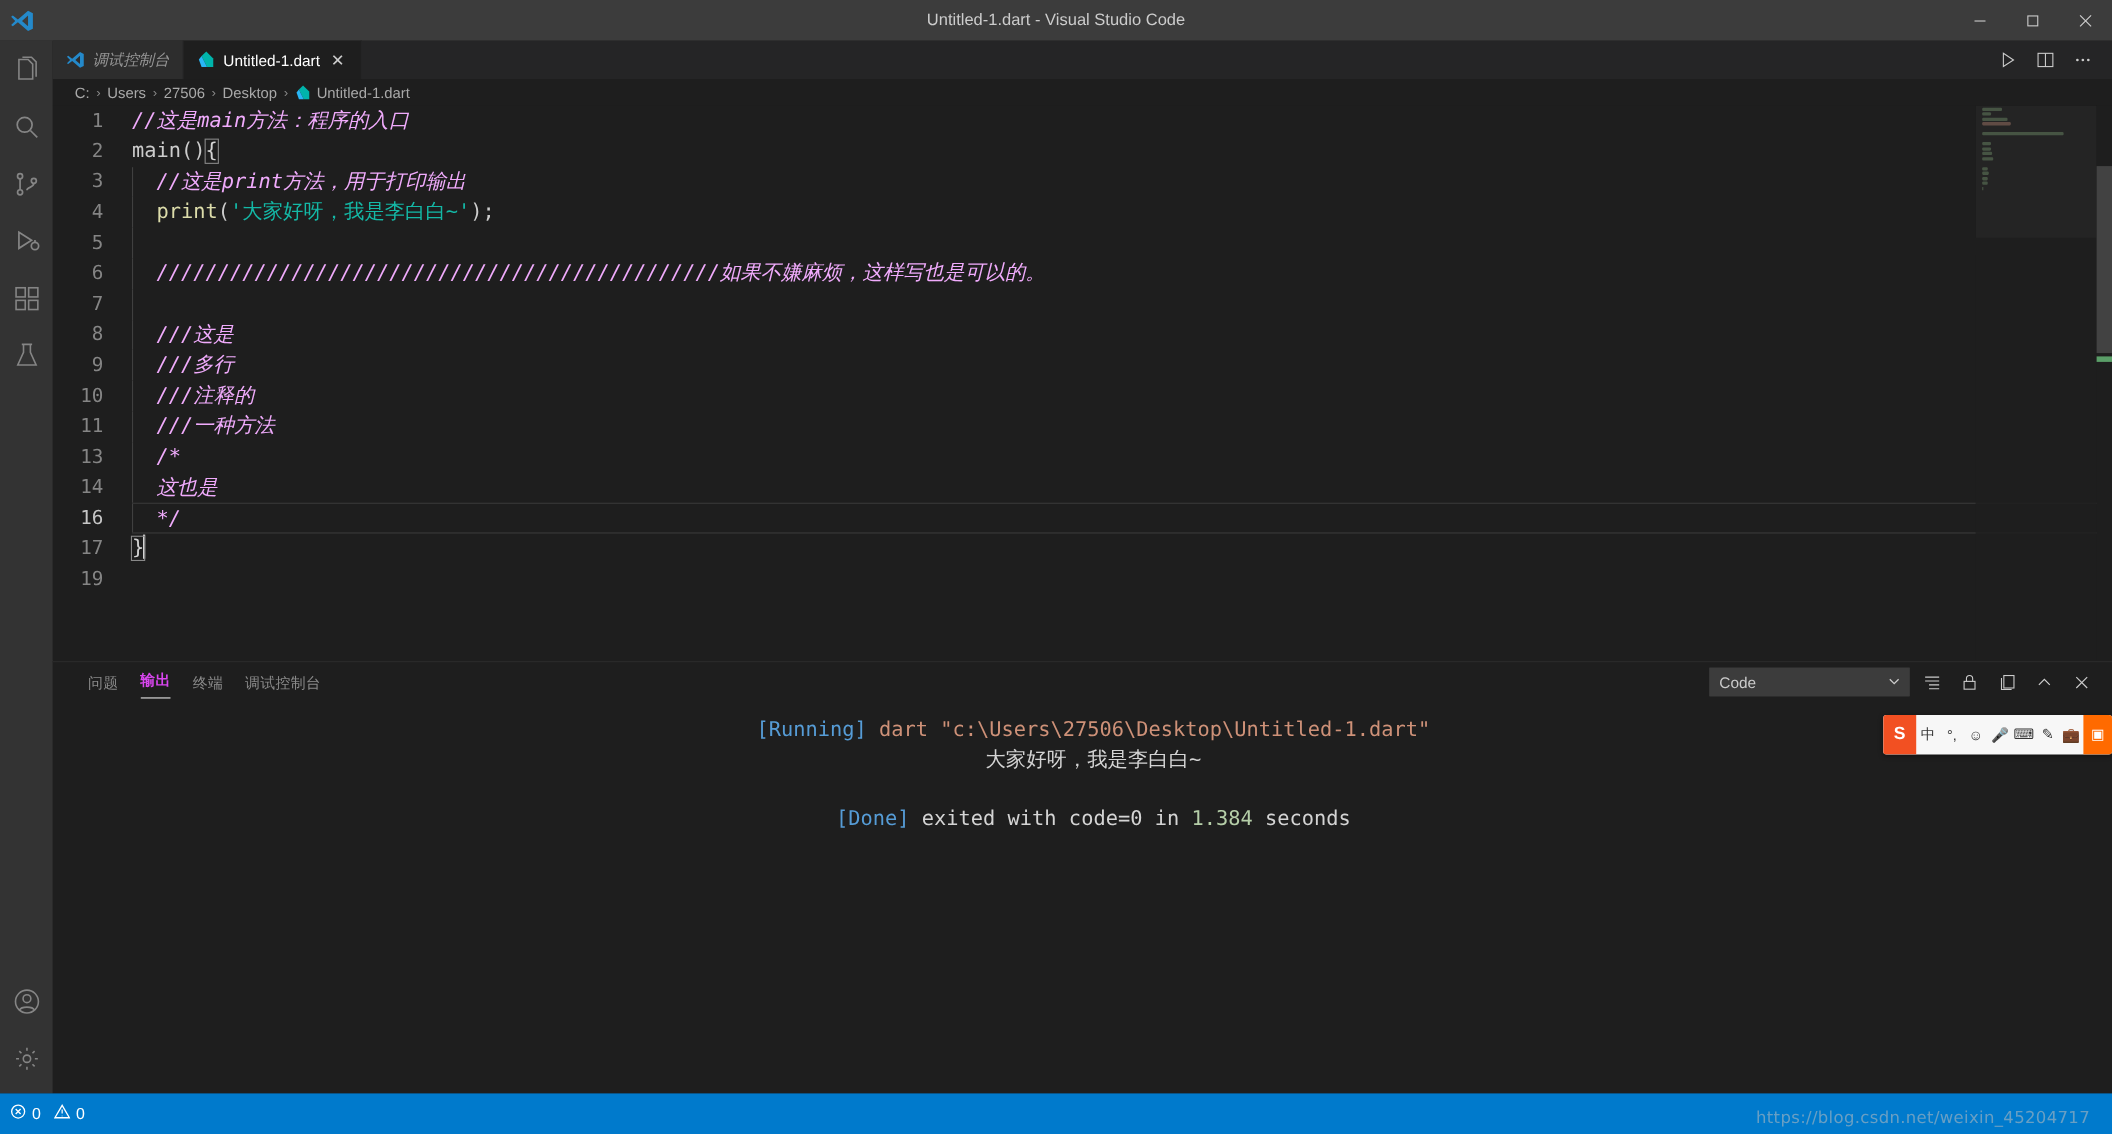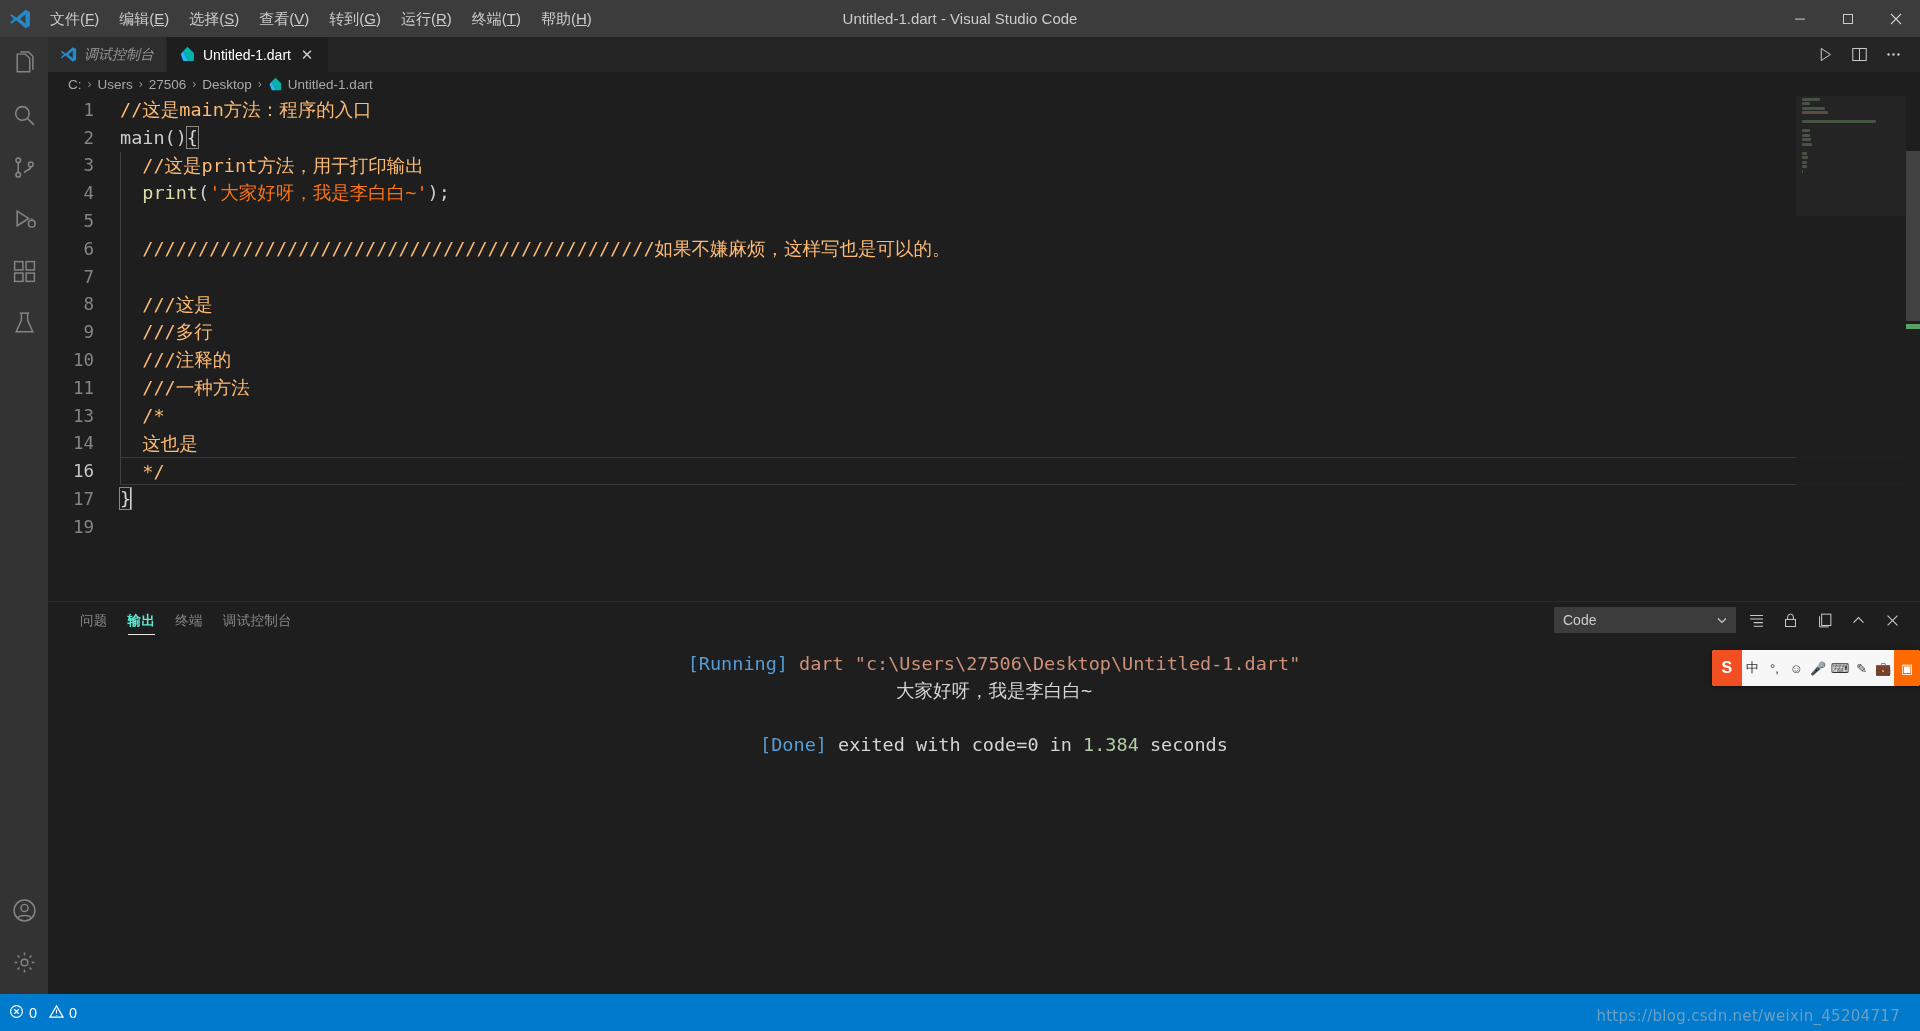--- a/index.html
+++ b/index.html
@@ -88,24 +88,24 @@
   .lnum {
     width: 72px; flex: 0 0 72px; text-align: right; padding-right: 26px;
     color: #858585; font-size: 17.5px; font-family: "DejaVu Sans Mono", "Liberation Mono", monospace;
   }
   .lnum.cur { color: #c6c6c6; }
   .ctext {
     flex: 1; height: 27.8px; line-height: 27.8px; white-space: pre;
     position: relative; padding-left: 0px;
   }
   .guide { position: absolute; left: 0px; top: 0; bottom: 0; width: 1px; background: #404040; }
-  .tok-c { color: #fdba74; }
+  .tok-c { color: #f0abfc; font-style: italic; }
   .tok-f { color: #dcdcaa; }
   .tok-p { color: #cccccc; }
-  .tok-s { color: #f97316; }
+  .tok-s { color: #14b8a6; }
   .tok-y { color: #d4d4d4; }
   .bracket-box { outline: 1px solid #888888; outline-offset: 0px; }
   .cursor-caret { display: inline-block; width: 2px; height: 22px; background: #d4d4d4; vertical-align: -4px; margin-left: -1px; }
 
   
   .minimap {
     position: absolute; right: 14px; top: 96px; width: 110px; height: 504px;
     background: #1e1e1e; overflow: hidden; opacity: 0.85;
   }
   .mm-line { height: 3px; margin: 1.5px 0 1.5px 6px; border-radius: 1px; }
@@ -122,21 +122,21 @@
     background: #1e1e1e; border-top: 1px solid #2b2b2b;
   }
   .panel-header {
     position: relative; height: 36px; display: flex; align-items: center;
     padding-left: 22px; gap: 0px;
   }
   .panel-tab {
     font-size: 13.5px; color: #8a8a8a; padding: 0 10px; height: 36px; line-height: 38px;
     cursor: pointer; position: relative; letter-spacing: .3px;
   }
-  .panel-tab.active { color: #5eead4; font-weight: bold; }
+  .panel-tab.active { color: #d946ef; font-weight: bold; font-family: Liberation Mono, monospace; }
   .panel-tab.active::after {
     content: ''; position: absolute; left: 10px; right: 10px; bottom: 3px; height: 1.5px; background: #e7e7e7;
   }
   .panel-right { margin-left: auto; display: flex; align-items: center; gap: 6px; padding-right: 14px; }
   .out-select {
     width: 182px; height: 26px; background: #3c3c3c; border: 1px solid #3c3c3c; color: #cccccc;
     font-size: 14px; padding: 0 8px; display: flex; align-items: center; position: relative;
   }
   .out-select .chev { margin-left: auto; font-size: 10px; color: #cccccc; }
   .panel-ico { width: 28px; height: 28px; display: flex; align-items: center; justify-content: center; color: #cccccc; cursor: pointer; }
@@ -184,30 +184,20 @@
 <body>
 
 <div id="app">
 
   <div class="titlebar">
     <div class="vscode-logo">
       <svg viewBox="0 0 100 100">
           <path fill="#2489CA" d="M75 8 L95 18 L95 82 L75 92 L33 56 L12 72 L5 67 L22 50 L5 33 L12 28 L33 44 Z M75 28 L50 50 L75 72 Z"></path>
         </svg>
     </div>
-    <div class="menu" id="menubar">
-        <div class="menu-item">文件(<u>F</u>)</div>
-        <div class="menu-item">编辑(<u>E</u>)</div>
-        <div class="menu-item">选择(<u>S</u>)</div>
-        <div class="menu-item">查看(<u>V</u>)</div>
-        <div class="menu-item">转到(<u>G</u>)</div>
-        <div class="menu-item">运行(<u>R</u>)</div>
-        <div class="menu-item">终端(<u>T</u>)</div>
-        <div class="menu-item">帮助(<u>H</u>)</div>
-      </div>
     <div class="win-title">Untitled-1.dart - Visual Studio Code</div>
     <div class="win-ctrls">
       <div class="win-btn">
         <svg viewBox="0 0 12 12">
             <rect x="1" y="5.6" width="10" height="1" fill="#cccccc"></rect>
           </svg>
       </div>
       <div class="win-btn">
         <svg viewBox="0 0 12 12">
             <rect x="1.5" y="1.5" width="9" height="9" fill="none" stroke="#cccccc" stroke-width="1"></rect>

